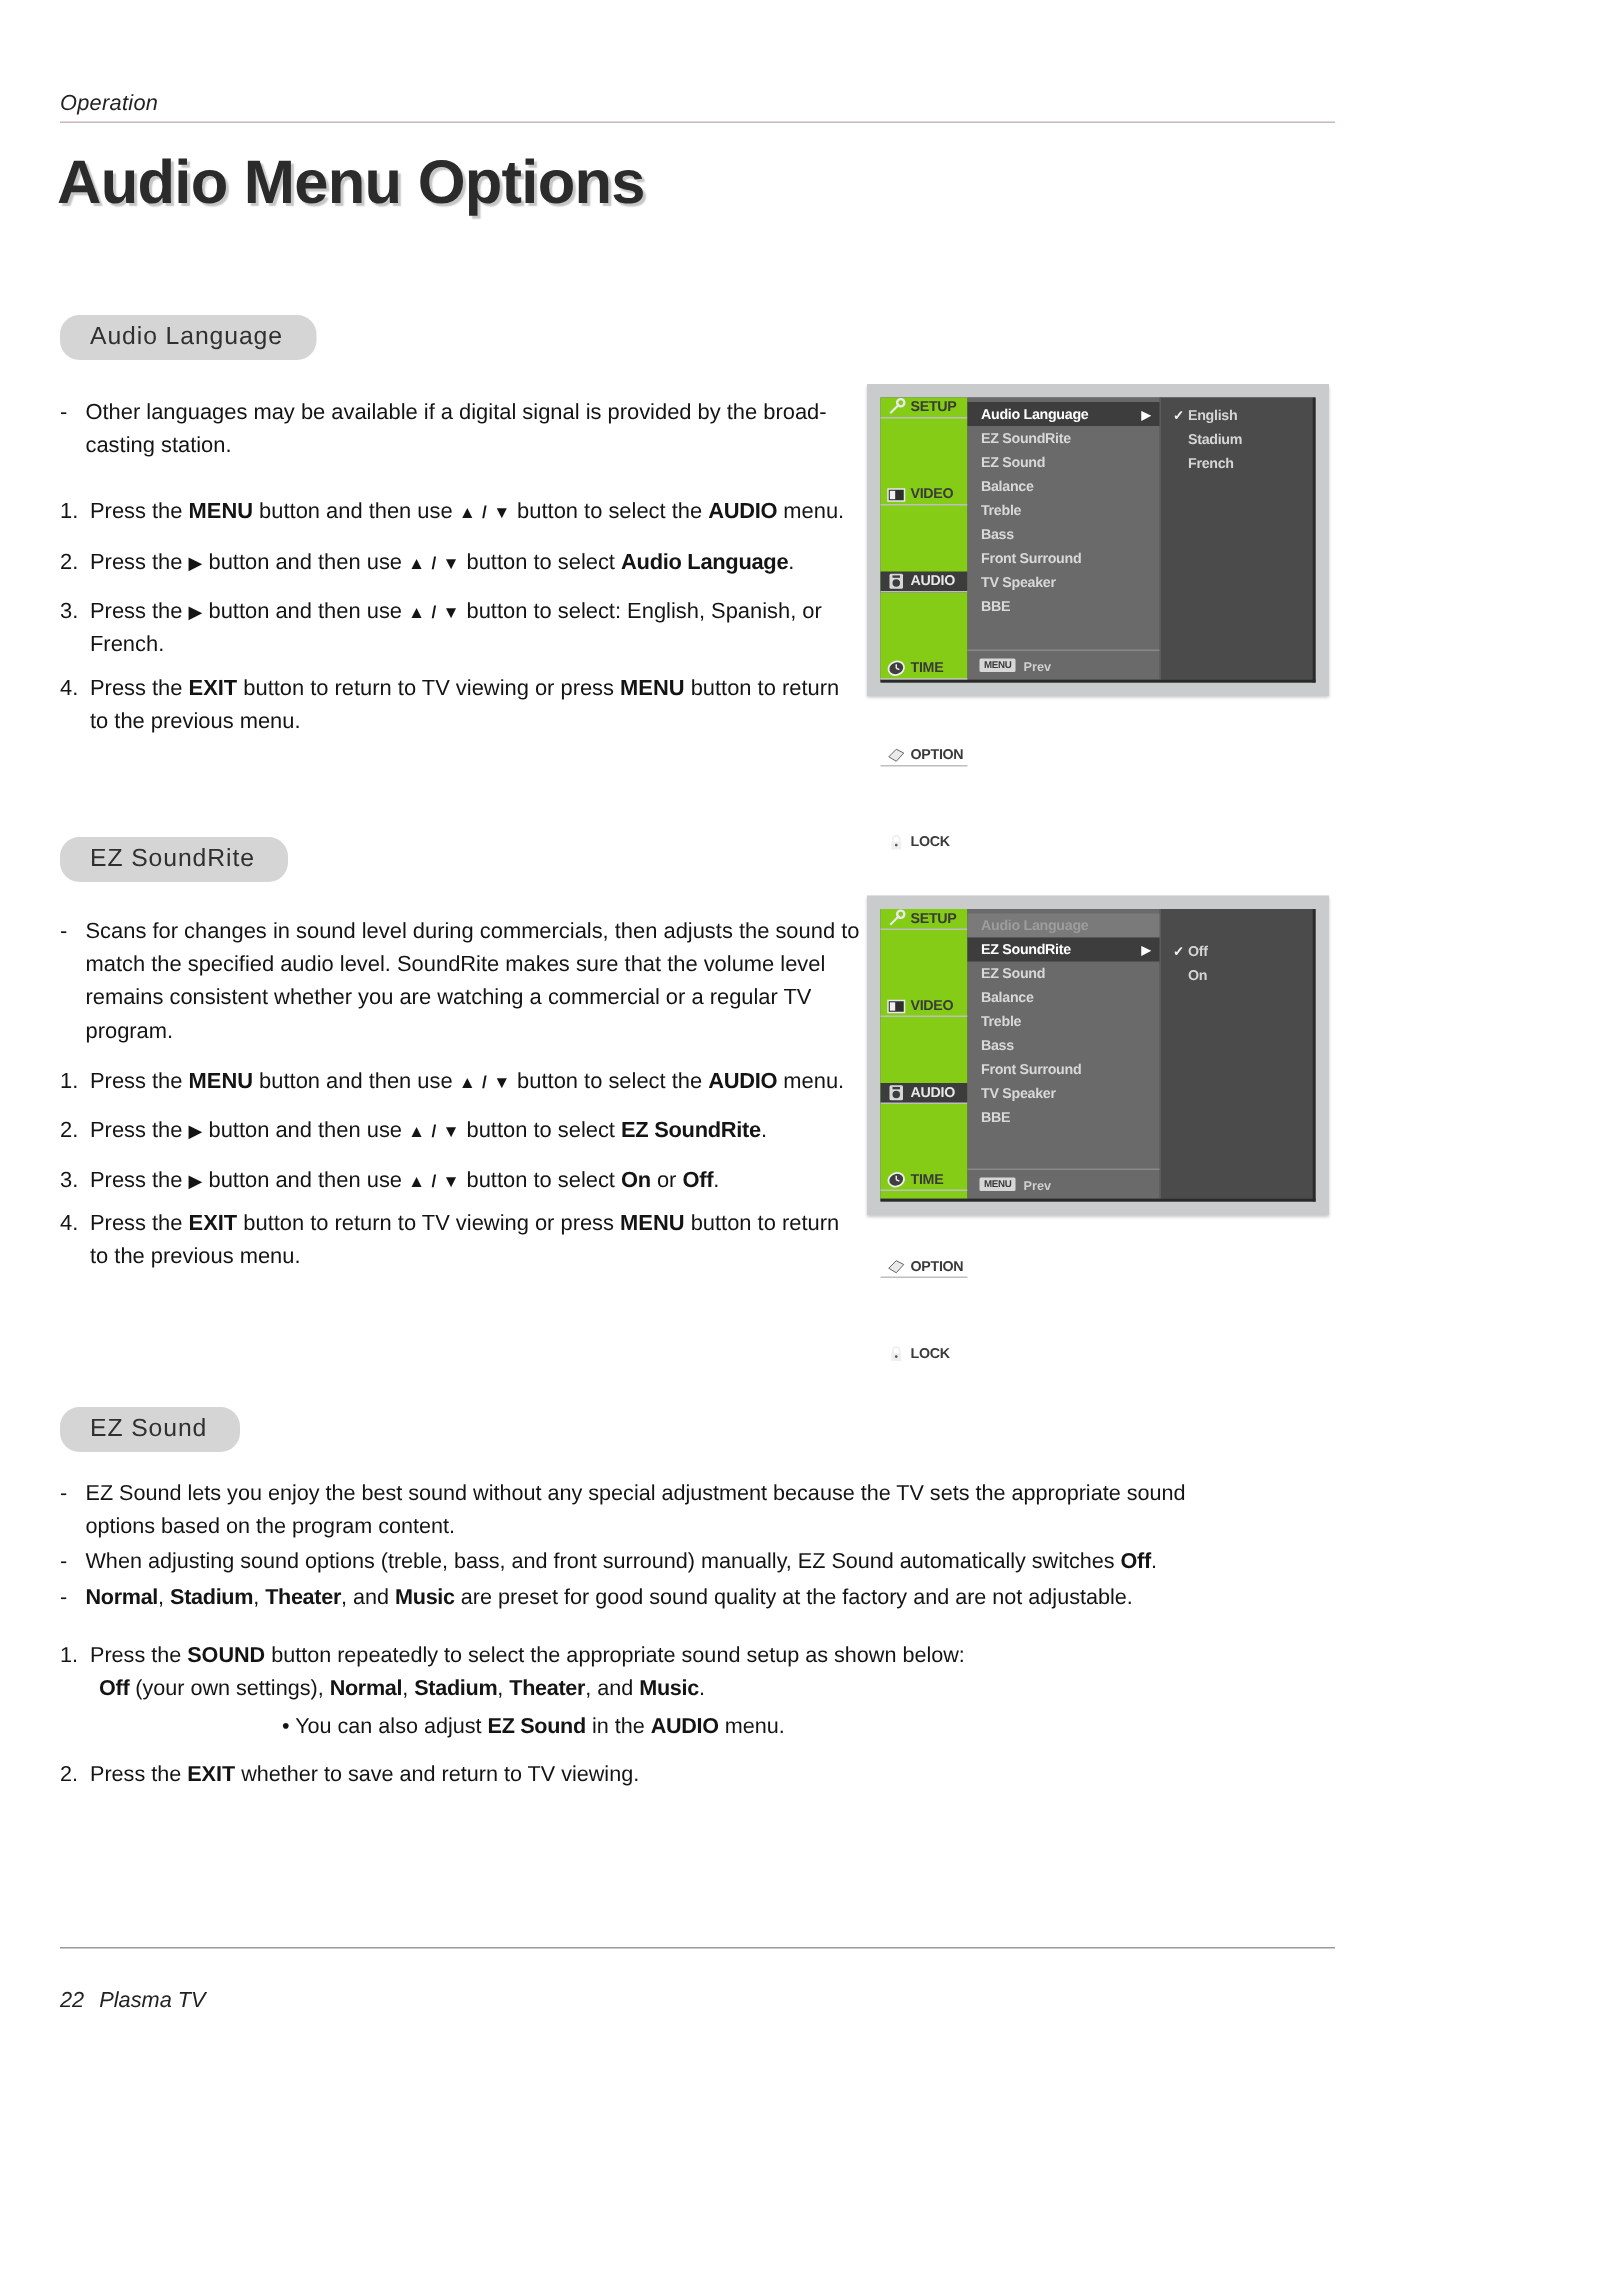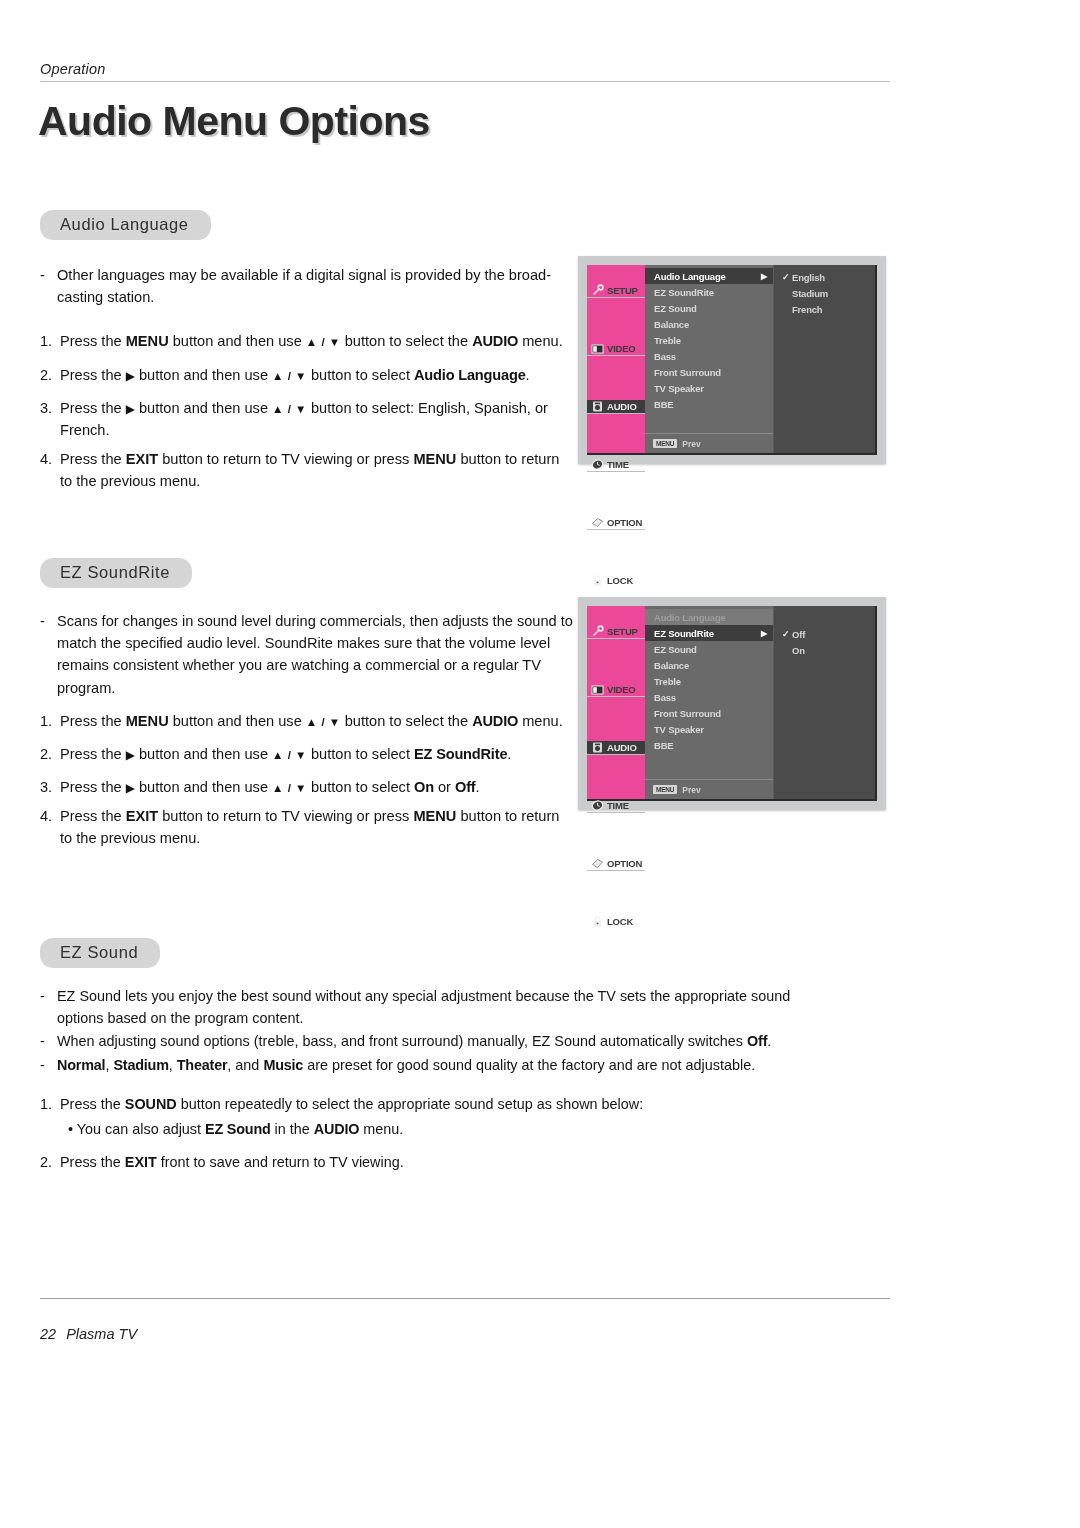--- a/index.html
+++ b/index.html
@@ -84,20 +84,21 @@
     margin-top: 11px;
   }
   .num-marker {
     width: 20px;
     flex: 0 0 20px;
   }
   .num-item.tight { margin-top: 7px; }
   .bullet-line {
     margin-left: 26px;
     margin-top: 3px;
+    text-align: center;
   }
   b, .b { font-weight: bold; }
   .sb { font-weight: bold; letter-spacing: -0.2px; }
   .arrow { font-size: 12px; }
   .ud { font-size: 11.5px; letter-spacing: 0.5px;}
 
   
   #sec-audio-language { position: absolute; left: 40px; top: 210px; width: 530px; }
   #sec-audio-language .pill-wrap { margin-bottom: 24px; }
   #sec-ez-soundrite { position: absolute; left: 40px; top: 558px; width: 535px; }
@@ -124,24 +125,24 @@
     display: flex;
     box-sizing: border-box;
     border-right: 2px solid #2a2a2a;
     border-bottom: 2px solid #2a2a2a;
   }
 
   
   .osd-side {
     width: 58px;
     flex: 0 0 58px;
-    background: #ec4899;
+    background: #84cc16;
     display: flex;
     flex-direction: column;
-    padding-top: 19px;
+    padding-top: 0;
     box-sizing: border-box;
     gap: 44px;
   }
   .osd-side-item {
     flex: 1 1 0;
     display: flex;
     align-items: center;
     gap: 3px;
     padding-left: 4px;
     font-size: 9.5px;
@@ -576,27 +577,28 @@
       </div>
       <div class="dash-item">
         <span class="dash-marker">-</span>
         <span><b class="sb">Normal</b><span>, </span><b class="sb">Stadium</b><span>, </span><b class="sb">Theater</b><span>, and </span><b class="sb">Music</b><span> are preset for good sound quality at the factory and are not adjustable.</span></span>
       </div>
 
       <div class="num-item" style="margin-top:18px">
         <span class="num-marker">1.</span>
         <span>
           <span><span>Press the </span><b>SOUND</b><span> button repeatedly to select the appropriate sound setup as shown below:</span></span>
+          <span style="display:block;margin-left:6px"><b class="sb">Off</b><span> (your own settings), </span><b class="sb">Normal</b><span>, </span><b class="sb">Stadium</b><span>, </span><b class="sb">Theater</b><span>, and </span><b class="sb">Music</b><span>.</span></span>
           <span class="bullet-line" style="display:block;margin-left:8px"><span>• You can also adjust </span><b class="sb">EZ Sound</b><span> in the </span><b class="sb">AUDIO</b><span> menu.</span></span>
         </span>
       </div>
 
       <div class="num-item">
         <span class="num-marker">2.</span>
-        <span><span>Press the </span><b>EXIT</b><span> front to save and return to TV viewing.</span></span>
+        <span><span>Press the </span><b>EXIT</b><span> whether to save and return to TV viewing.</span></span>
       </div>
     </div>
   </div>
 
   <div class="footer">
     <div class="footer-rule"></div>
     <div class="footer-text">
       <span class="pg">22</span><span>Plasma TV</span>
     </div>
   </div>

